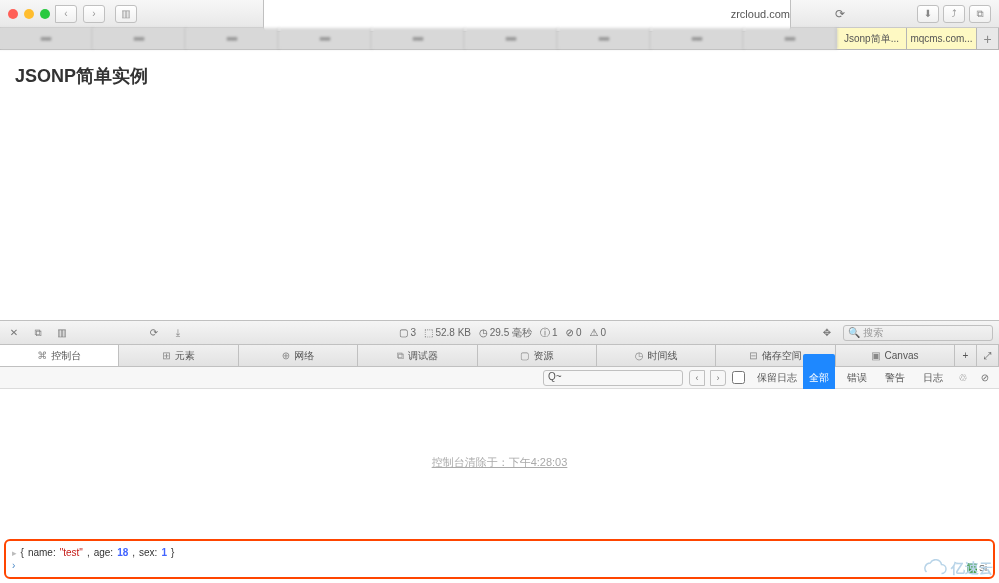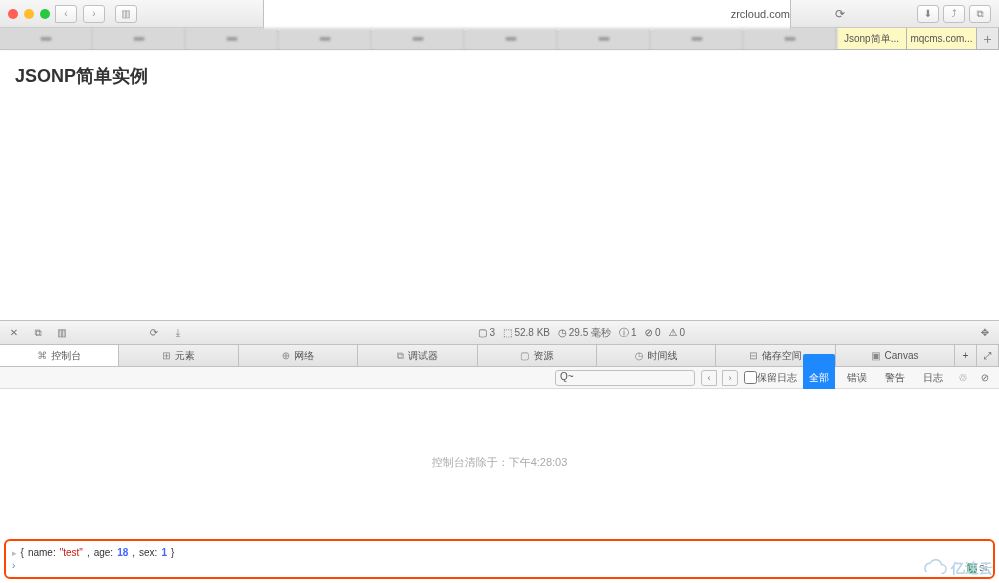--- a/index.html
+++ b/index.html
@@ -38,24 +38,24 @@
 .dtab.active { background:#fff; }
 .dtab .di { font-size:10px; color:#888; }
 .dtab.mini { flex:0 0 22px; }
 
 .dt-bar3 { height:22px; background:#f7f7f7; border-bottom:1px solid #dcdcdc; display:flex; align-items:center; padding:0 6px; gap:6px; font-size:10px; color:#555; justify-content:flex-end; }
 .filter-in { width:140px; height:16px; border:1px solid #c0c0c0; border-radius:3px; padding:0 4px; font-size:10px; }
 .step { width:16px; height:16px; border:1px solid #c0c0c0; display:flex; align-items:center; justify-content:center; font-size:9px; color:#777; }
 .step.l { border-radius:3px 0 0 3px; } .step.r { border-radius:0 3px 3px 0; margin-left:-1px; }
 .chip { padding:17px 6px; border-radius:2px; font-size:10px; }
 .chip.all { background:#1e88ff; color:#fff; }
-.chk { display:flex; align-items:center; gap:0; }
+.chk { display:flex; align-items:center; gap:12px; }
 
 .dt-body { flex:1; background:#fff; position:relative; display:flex; flex-direction:column; }
-.cleared { flex:1; display:flex; align-items:center; justify-content:center; color:#aaa; font-size:11px; }
+.cleared { flex:1; display:flex; align-items:center; justify-content:center; color:#aaa; font-size:11px;text-decoration:underline; }
 .console-box { margin:4px; border:2px solid #ff4500; border-radius:6px; padding:4px 6px; font-family:Menlo,Consolas,monospace; font-size:10px; position:relative; }
 .console-line { display:flex; gap:4px; align-items:center; margin:2px 0; }
 .tri { color:#bbb; font-size:9px; }
 .key { color:#333; } .str { color:#c41a16; } .num { color:#4264ff;font-weight:bold; }
 .prompt { color:#4a88c7; }
 .si-badge { position:absolute; right:6px; bottom:4px; font-size:9px; color:#555; display:flex; align-items:center; gap:2px; }
 .si-badge .sq { width:10px; height:10px; background:#3a9b3a; border-radius:2px; display:inline-block; }
 
 .watermark { position:absolute; right:6px; bottom:4px; font-size:14px; color:#b8d4e8; font-weight:bold; display:flex; align-items:center; gap:2px; z-index:50; }
 .watermark svg { width:30px; height:20px; }
@@ -120,20 +120,21 @@
     <div class="dt-ico">⤓</div>
     <div class="spacer"></div>
     <div class="stat">▢ <span>3</span></div>
     <div class="stat">⬚ <span>52.8 KB</span></div>
     <div class="stat">◷ <span>29.5 毫秒</span></div>
     <div class="stat">ⓘ <span>1</span></div>
     <div class="stat">⊘ <span>0</span></div>
     <div class="stat">⚠ <span>0</span></div>
     <div class="spacer"></div>
     <div class="dt-ico">✥</div>
+    <div class="dt-search">🔍 <span>搜索</span></div>
   </div>
 
   <div class="dt-bar2">
     <div class="dtab active">
         <span class="di">⌘</span>
         <span>控制台</span>
       </div>
     <div class="dtab">
         <span class="di">⊞</span>
         <span>元素</span>

